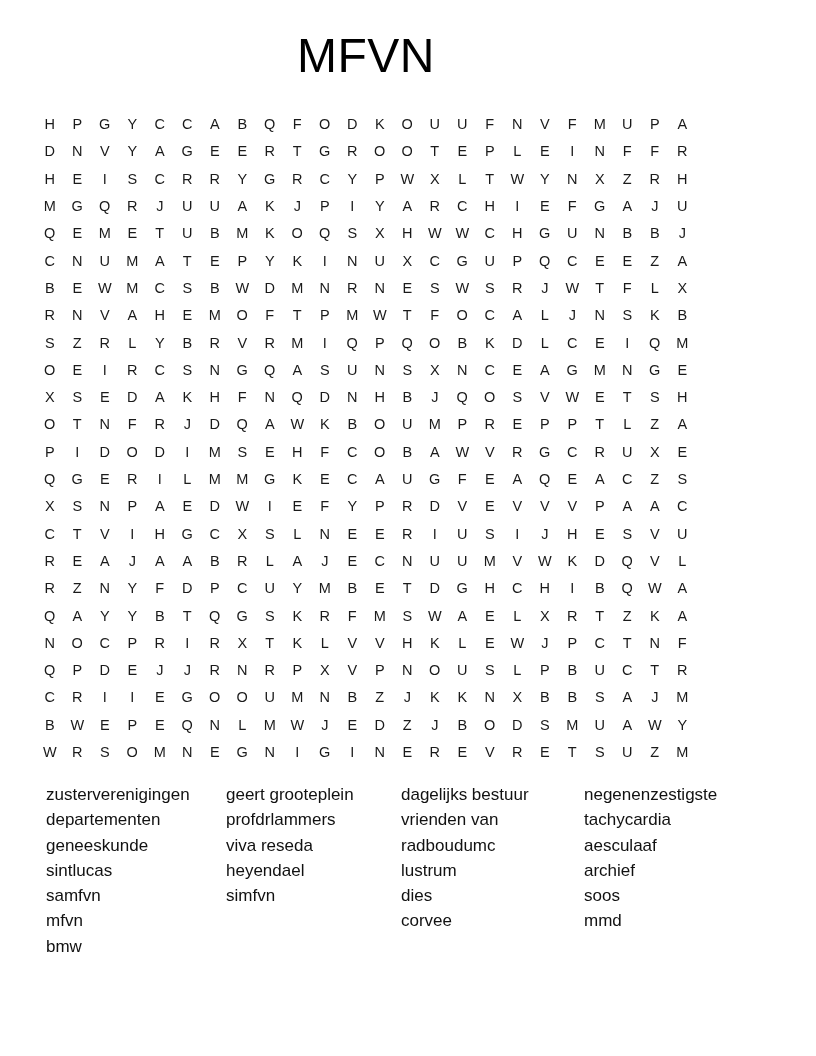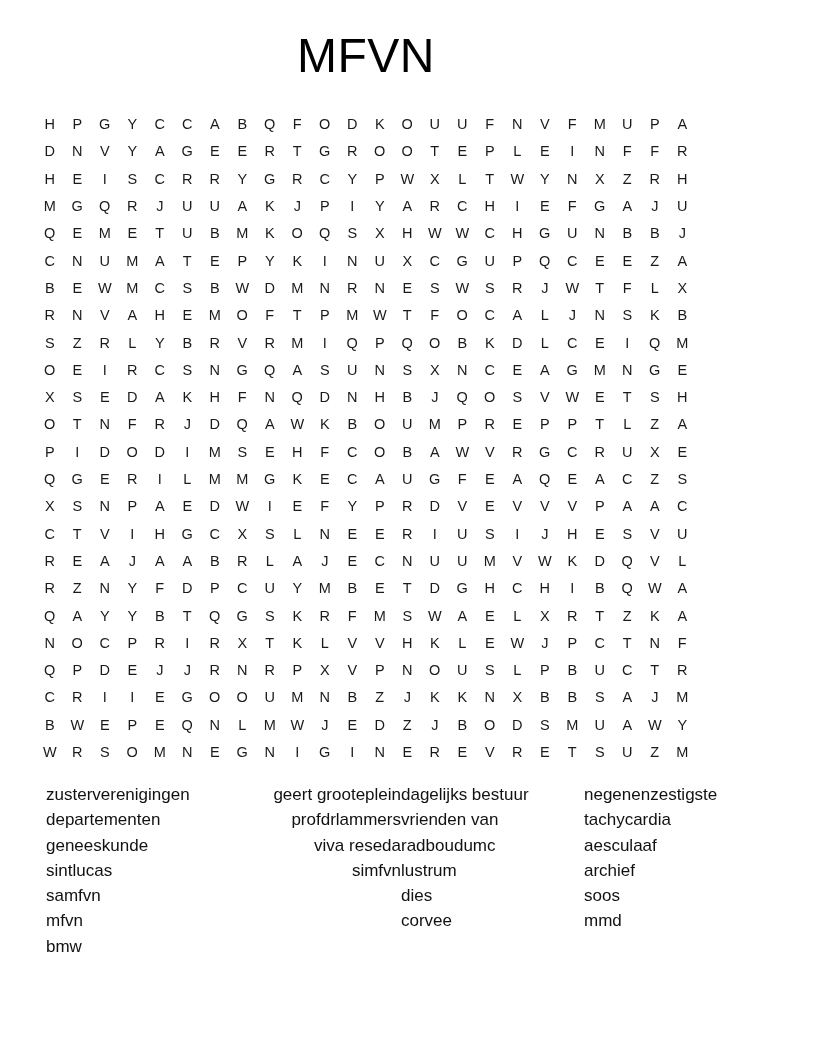--- a/index.html
+++ b/index.html
@@ -62,21 +62,21 @@
     width: 740px;
     display: flex;
     flex-direction: row;
     align-items: flex-start;
   }
   .word-col {
     display: flex;
     flex-direction: column;
   }
   .word-col.col-0 { width: 180px; }
-  .word-col.col-1 { width: 175px; align-items: flex-end; }
+  .word-col.col-1 { width: 175px; }
   .word-col.col-2 { width: 183px; }
   .word-col.col-3 { width: 180px; }
   .word-item {
     font-size: 17px;
     line-height: 25.3px;
     color: #111111;
     white-space: nowrap;
     font-family: "Liberation Sans", sans-serif;
   }
 </style>
@@ -725,20 +725,21 @@
         <div class="word-item">geneeskunde</div>
         <div class="word-item">sintlucas</div>
         <div class="word-item">samfvn</div>
         <div class="word-item">mfvn</div>
         <div class="word-item">bmw</div>
       </div>
       <div class="word-col col-1">
         <div class="word-item">geert grooteplein</div>
         <div class="word-item">profdrlammers</div>
         <div class="word-item">viva reseda</div>
+        <div class="word-item">heyendael</div>
         <div class="word-item">simfvn</div>
       </div>
       <div class="word-col col-2">
         <div class="word-item">dagelijks bestuur</div>
         <div class="word-item">vrienden van</div>
         <div class="word-item">radboudumc</div>
         <div class="word-item">lustrum</div>
         <div class="word-item">dies</div>
         <div class="word-item">corvee</div>
       </div>

